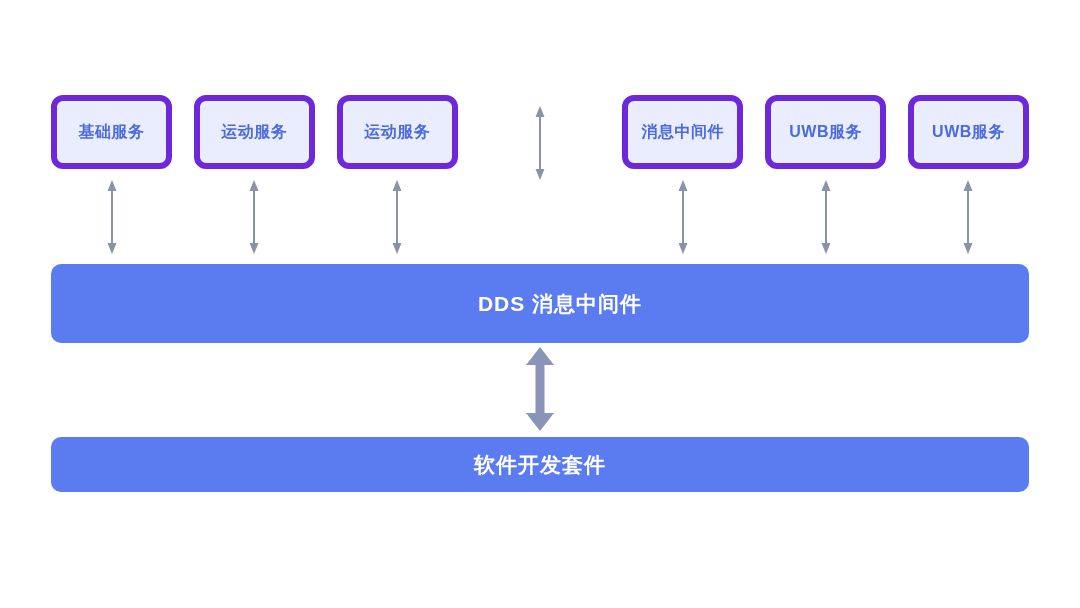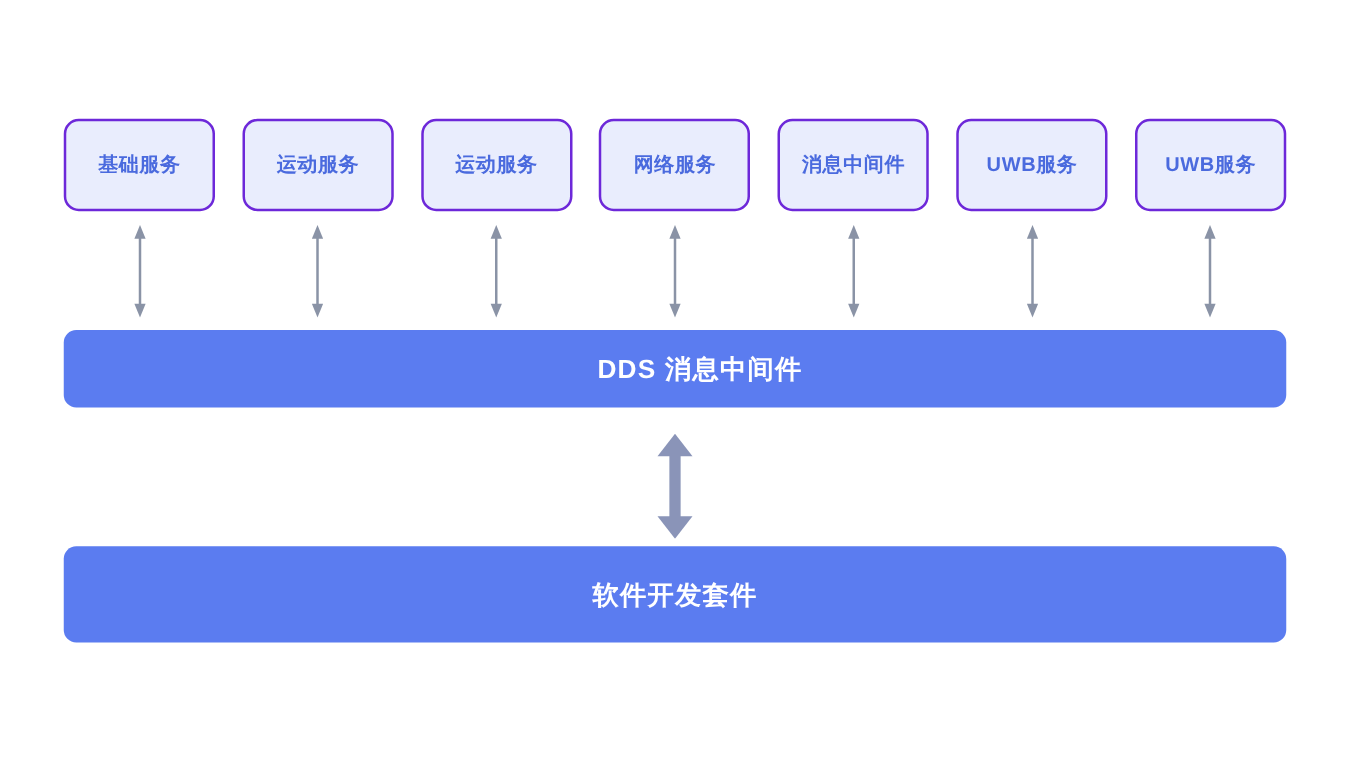--- a/index.html
+++ b/index.html
@@ -28,21 +28,21 @@
     width: 121px;
     display: flex;
     flex-direction: column;
     align-items: center;
   }
   .service-box {
     box-sizing: border-box;
     width: 121px;
     height: 74px;
     background: #e9edfd;
-    border: 2px solid #6d28d9;
+    border: 6px solid #6d28d9;
     border-radius: 12px;
     display: flex;
     align-items: center;
     justify-content: center;
     color: #4a6ade;
     font-size: 16px;
     font-weight: bold;
     letter-spacing: 0.5px;
   }
   .small-arrow {
@@ -57,22 +57,22 @@
     background: #5b7cf0;
     border-radius: 10px;
     display: flex;
     align-items: center;
     justify-content: center;
     color: #ffffff;
     font-size: 21px;
     font-weight: bold;
     letter-spacing: 1px;
   }
-  .bar-dds { top: 264px; height: 62px; padding-left: 40px; }
-  .bar-sdk { top: 437px; height: 77px; }
+  .bar-dds { top: 264px; height: 79px; padding-left: 40px; }
+  .bar-sdk { top: 437px; height: 55px; }
   
   .big-arrow {
     position: absolute;
     top: 347px;
     left: 50%;
     transform: translateX(-50%);
   }
 </style>
 </head>
 <body>
@@ -108,23 +108,20 @@
         <span>运动服务</span>
       </div>
       <svg class="small-arrow" width="16" height="76" viewBox="0 0 16 76">
         <line x1="8" y1="10" x2="8" y2="66" stroke="#8a93a6" stroke-width="2"></line>
         <polygon points="8,1 3.5,12 12.5,12" fill="#8a93a6"></polygon>
         <polygon points="8,75 3.5,64 12.5,64" fill="#8a93a6"></polygon>
       </svg>
     </div>
 
     <div class="service-col">
-      <div class="service-box">
-        <span>网络服务</span>
-      </div>
       <svg class="small-arrow" width="16" height="76" viewBox="0 0 16 76">
         <line x1="8" y1="10" x2="8" y2="66" stroke="#8a93a6" stroke-width="2"></line>
         <polygon points="8,1 3.5,12 12.5,12" fill="#8a93a6"></polygon>
         <polygon points="8,75 3.5,64 12.5,64" fill="#8a93a6"></polygon>
       </svg>
     </div>
 
     <div class="service-col">
       <div class="service-box">
         <span>消息中间件</span>

